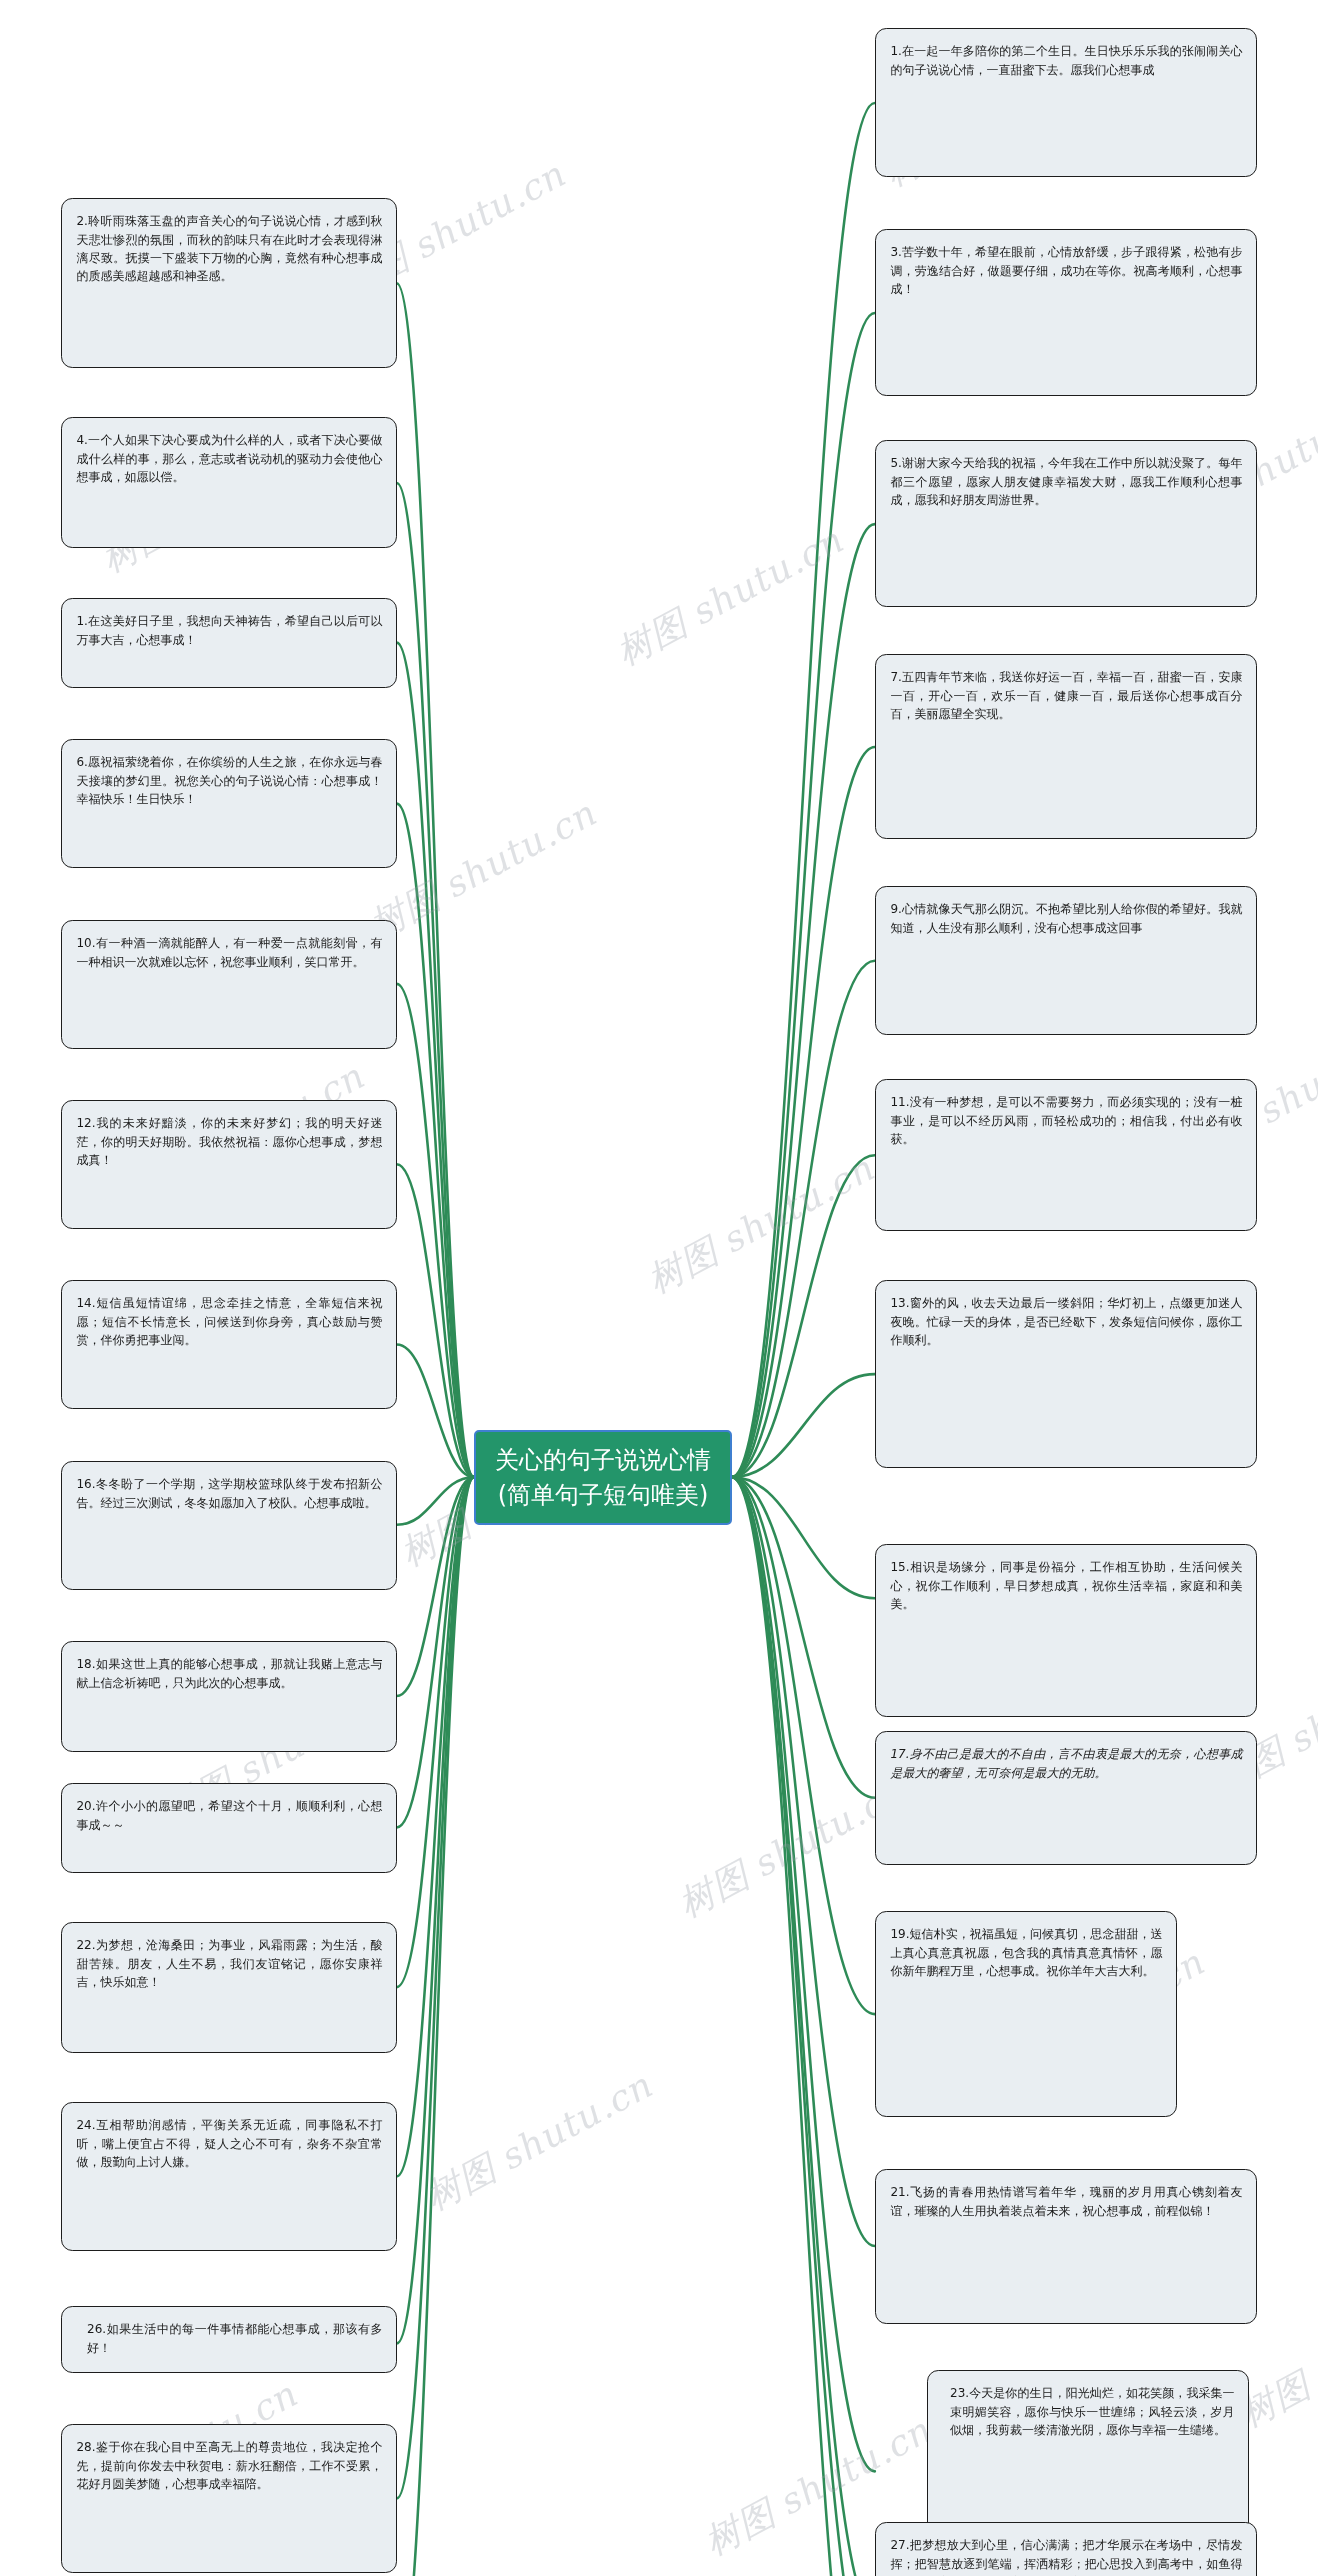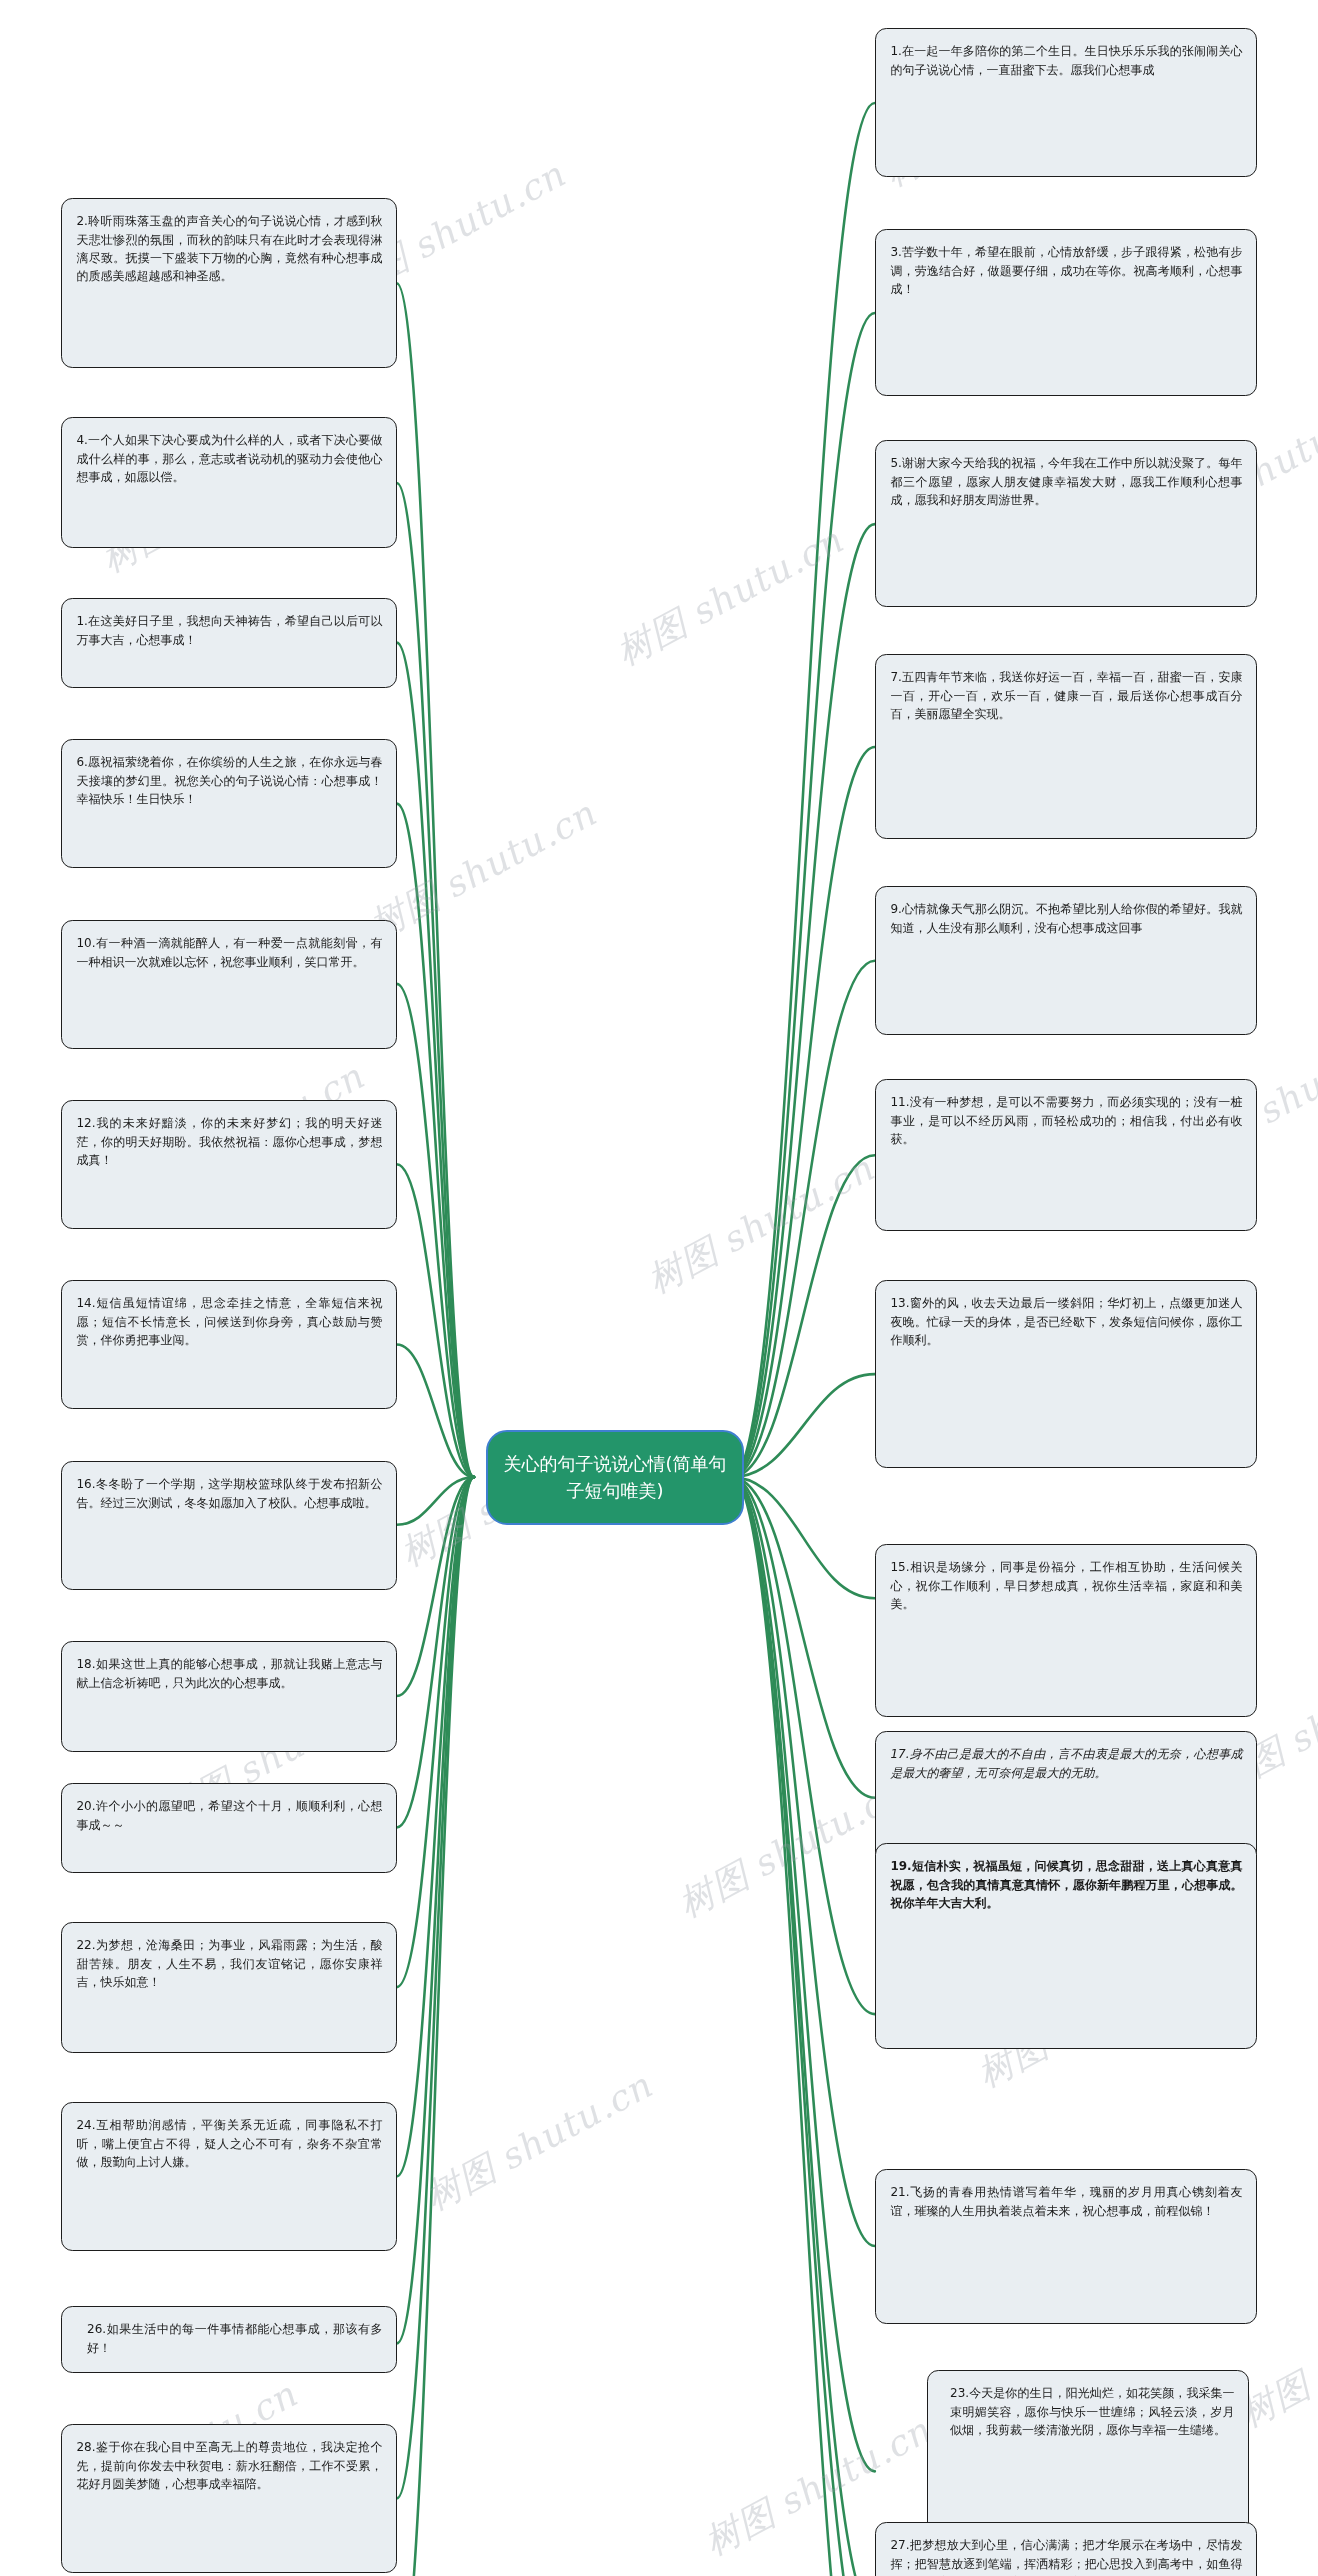--- a/index.html
+++ b/index.html
@@ -60,29 +60,28 @@
     font-family: "DejaVu Sans", "Liberation Sans", sans-serif;
   }
   .node.left  { }
   .node.right { }
 
   #root-node {
     position: absolute;
     box-sizing: border-box;
     background: #23956a;
     border: 2.1px solid #3f7fd0;
-    border-radius: 21px;
+    border-radius: 5px;
     color: #ffffff;
-    font-size: 18px;
+    font-size: 24px;
     line-height: 1.45;
     text-align: center;
     padding: 15.5px 13.4px;
     z-index: 20;
     font-family: "DejaVu Sans", "Liberation Sans", sans-serif;
-    margin-left: 12px;
   }
 </style>
 </head>
 <body>
 
 <div id="canvas">
 
   <div id="watermarks">
       <div class="wm" style="left: 62px; top: 2488px;">树图 shutu.cn</div>
       <div class="wm" style="left: 93px; top: 541px;">树图 shutu.cn</div>
@@ -162,20 +161,20 @@
   <div id="right-nodes">
       <div class="node right" style="left: 875px; top: 28px; width: 382px; min-height: 149px;"><span>1.在一起一年多陪你的第二个生日。生日快乐乐乐我的张闹闹关心的句子说说心情，一直甜蜜下去。愿我们心想事成</span></div>
       <div class="node right" style="left: 875px; top: 229px; width: 382px; min-height: 167px;"><span>3.苦学数十年，希望在眼前，心情放舒缓，步子跟得紧，松弛有步调，劳逸结合好，做题要仔细，成功在等你。祝高考顺利，心想事成！</span></div>
       <div class="node right" style="left: 875px; top: 440px; width: 382px; min-height: 167px;"><span>5.谢谢大家今天给我的祝福，今年我在工作中所以就没聚了。每年都三个愿望，愿家人朋友健康幸福发大财，愿我工作顺利心想事成，愿我和好朋友周游世界。</span></div>
       <div class="node right" style="left: 875px; top: 654px; width: 382px; min-height: 185px;"><span>7.五四青年节来临，我送你好运一百，幸福一百，甜蜜一百，安康一百，开心一百，欢乐一百，健康一百，最后送你心想事成百分百，美丽愿望全实现。</span></div>
       <div class="node right" style="left: 875px; top: 886px; width: 382px; min-height: 149px;"><span>9.心情就像天气那么阴沉。不抱希望比别人给你假的希望好。我就知道，人生没有那么顺利，没有心想事成这回事</span></div>
       <div class="node right" style="left: 875px; top: 1079px; width: 382px; min-height: 152px;"><span>11.没有一种梦想，是可以不需要努力，而必须实现的；没有一桩事业，是可以不经历风雨，而轻松成功的；相信我，付出必有收获。</span></div>
       <div class="node right" style="left: 875px; top: 1280px; width: 382px; min-height: 188px;"><span>13.窗外的风，收去天边最后一缕斜阳；华灯初上，点缀更加迷人夜晚。忙碌一天的身体，是否已经歇下，发条短信问候你，愿你工作顺利。</span></div>
       <div class="node right" style="left: 875px; top: 1512px; width: 382px; min-height: 173px; margin-top: 32px;"><span>15.相识是场缘分，同事是份福分，工作相互协助，生活问候关心，祝你工作顺利，早日梦想成真，祝你生活幸福，家庭和和美美。</span></div>
       <div class="node right" style="left: 875px; top: 1731px; width: 382px; min-height: 134px; font-style: italic;"><span>17.身不由己是最大的不自由，言不由衷是最大的无奈，心想事成是最大的奢望，无可奈何是最大的无助。</span></div>
-      <div class="node right" style="left: 875px; top: 1843px; width: 382px; min-height: 206px; font-weight: bold;"><span>19.短信朴实，祝福虽短，问候真切，思念甜甜，送上真心真意真祝愿，包含我的真情真意真情怀，愿你新年鹏程万里，心想事成。祝你羊年大吉大利。</span></div>
+      <div class="node right" style="left: 875px; top: 1911px; width: 302px; min-height: 206px;"><span>19.短信朴实，祝福虽短，问候真切，思念甜甜，送上真心真意真祝愿，包含我的真情真意真情怀，愿你新年鹏程万里，心想事成。祝你羊年大吉大利。</span></div>
       <div class="node right" style="left: 875px; top: 2169px; width: 382px; min-height: 155px;"><span>21.飞扬的青春用热情谱写着年华，瑰丽的岁月用真心镌刻着友谊，璀璨的人生用执着装点着未来，祝心想事成，前程似锦！</span></div>
       <div class="node right" style="left: 927px; top: 2370px; width: 322px; min-height: 204px; padding-left: 22px;"><span>23.今天是你的生日，阳光灿烂，如花笑颜，我采集一束明媚笑容，愿你与快乐一世缠绵；风轻云淡，岁月似烟，我剪裁一缕清澈光阴，愿你与幸福一生缱绻。</span></div>
       <div class="node right" style="left: 875px; top: 2522px; width: 382px; min-height: 185px;"><span>27.把梦想放大到心里，信心满满；把才华展示在考场中，尽情发挥；把智慧放逐到笔端，挥洒精彩；把心思投入到高考中，如鱼得水。全国高考日，祝君高考顺利，心想事成！</span></div>
     </div>
 
 </div>
 
 
 </body></html>

